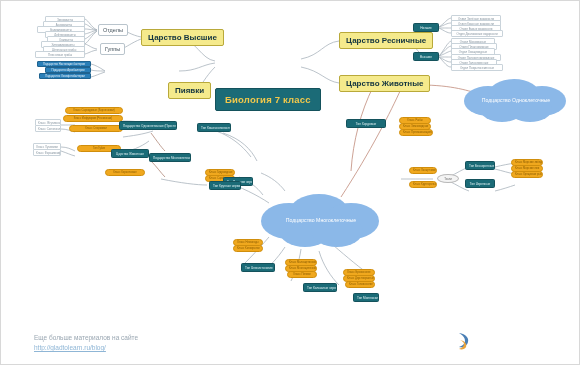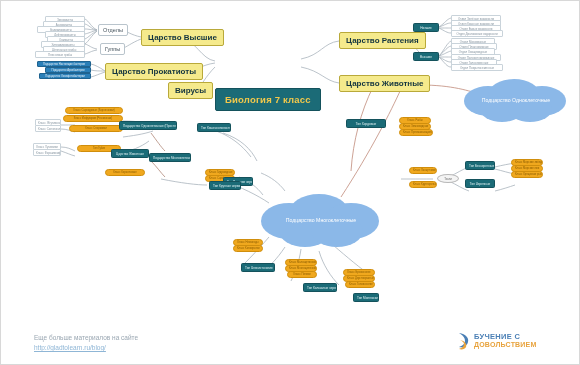--- a/index.html
+++ b/index.html
@@ -164,23 +164,22 @@
   <div class="node mrow" style="left:34px;top:50px;width:50px;">Плесневые грибы</div>
 
   <div class="node wbox" style="left:97px;top:23px;">Отделы</div>
   <div class="node wbox" style="left:99px;top:42px;">Гуппы</div>
 
   <div class="node blue" style="left:36px;top:60px;width:54px;">Подцарство Настоящие бактерии</div>
   <div class="node blue" style="left:44px;top:66px;width:46px;">Подцарство Архебактерии</div>
   <div class="node blue" style="left:38px;top:72px;width:52px;">Подцарство Оксифотобактерии</div>
 
   <div class="node king" style="left:140px;top:28px;">Царство Высшие</div>
-  <div class="node king" style="left:104px;top:62px;">Царство Прокатиоты</div>
-  <div class="node king" style="left:167px;top:81px;">Вирусы</div>
-  <div class="node king" style="left:338px;top:31px;">Царство Растения</div>
+  <div class="node king" style="left:167px;top:81px;">Пиявки</div>
+  <div class="node king" style="left:338px;top:31px;">Царство Ресничные</div>
   <div class="node king" style="left:338px;top:74px;">Царство Животные</div>
 
   <div class="node root" style="left:214px;top:51px;margin-top:36px;">Биология 7 класс</div>
 
   <div class="node teal" style="left:412px;top:22px;width:26px;">Низшие</div>
   <div class="node teal" style="left:412px;top:51px;width:26px;">Высшие</div>
 
   <div class="node mrow" style="left:450px;top:14px;width:50px;">Отдел Зелёные водоросли</div>
   <div class="node mrow" style="left:450px;top:19px;width:50px;">Отдел Красные водоросли</div>
   <div class="node mrow" style="left:450px;top:24px;width:50px;">Отдел Бурые водоросли</div>
@@ -280,19 +279,15 @@
   <div class="foot" style="left:33px;top:333px;">
     <div>Еще больше материалов на сайте</div>
     <a href="#" style="display:block;margin-top:3px;">http://gladtolearn.ru/blog/</a>
   </div>
 
   <div class="logo" style="left:455px;top:330px;">
     <svg width="16" height="20" viewBox="0 0 16 20">
       <path d="M3 2 C10 3 13 7 12 11 C11 15 7 17 3 16 C6 15 9 13 9 10 C9 6 6 4 3 2 Z" fill="#4a7fb5"></path>
       <path d="M4 9 C9 10 11 13 10 16 C9 18 6 19 3 18 C6 17 8 15 8 13 C8 11 6 10 4 9 Z" fill="#e8a33d"></path>
     </svg>
-    <span class="logo-txt">
-      <span class="logo-l1">БУЧЕНИЕ С</span>
-      <span class="logo-l2">ДОВОЛЬСТВИЕМ</span>
-    </span>
   </div>
 
 </div>
 
 </body></html>

